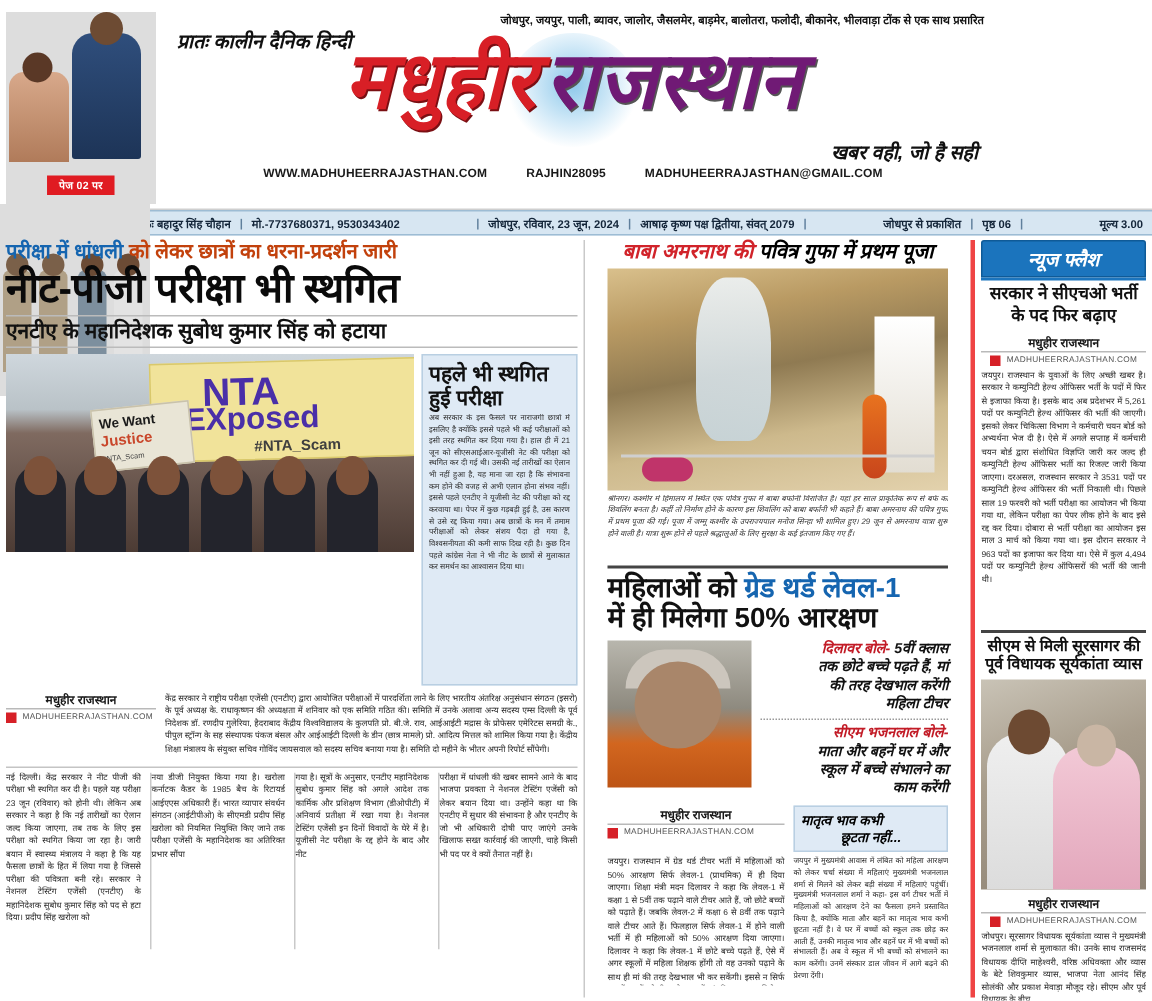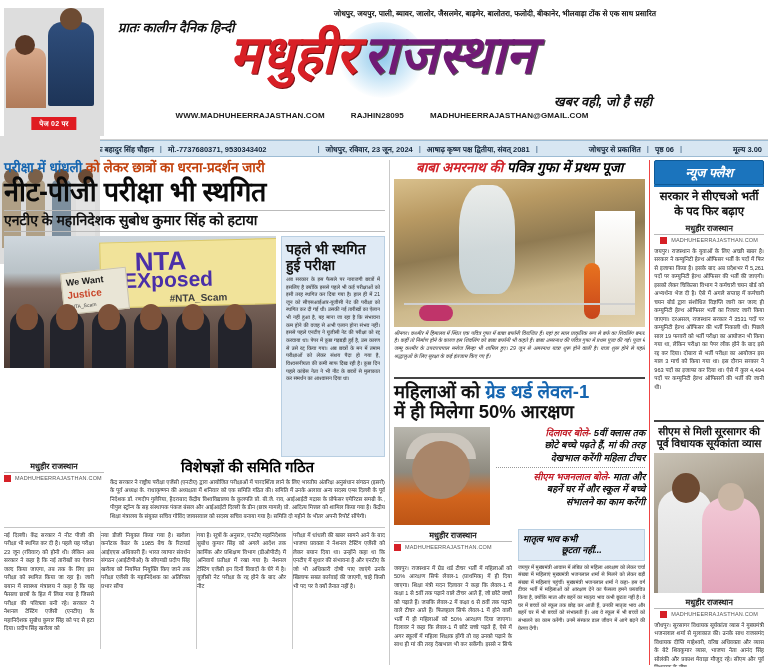--- a/index.html
+++ b/index.html
@@ -63,21 +63,21 @@
     width:768px; height:17px; background:#d7e6f2; border-top:1px solid #9dbcd4; border-bottom:1px solid #9dbcd4;
     display:flex; align-items:center; font-size:7.5px; font-weight:bold; color:#14263a; padding:0 6px;
   }
   .infobar span.cell { white-space:nowrap; }
   .infobar span.sep { padding:0 6px; color:#5f7f9c; }
   .infobar .spacer { flex:1; }
 
   
   .content { display:flex; width:768px; height:508px; padding:3px 4px 0 4px; gap:4px; }
   .col-left { width:382px; position:relative; }
-  .col-mid { width:262px; position:relative; border-left:1px solid #c9c9c9; border-right:1px solid #ef4444; padding:0 4px; }
+  .col-mid { width:262px; position:relative; border-left:1px solid #c9c9c9; border-right:3px solid #ef4444; padding:0 15px; }
   .col-right { width:110px; position:relative; }
 
   
   .kicker-blue { color:#1565b0; font-size:13.5px; font-weight:bold; line-height:1.15; }
   .kicker-blue .blk { color:#c2410c; }
   .hl-main { font-size:27px; font-weight:bold; color:#0a0a0a; line-height:1.1; letter-spacing:-0.3px; margin-top:2px;}
   .sub-bar { font-size:14px; font-weight:bold; color:#111; line-height:1.25; margin-top:3px;
     border-top:1px solid #bbb; border-bottom:1px solid #bbb; padding:1px 0; }
 
   
@@ -192,21 +192,21 @@
     <span class="sep">|</span>
     <span class="cell">अंक: 91</span>
     <span class="sep">|</span>
     <span class="cell">सम्पादकः बहादुर सिंह चौहान</span>
     <span class="sep">|</span>
     <span class="cell">मो.-7737680371, 9530343402</span>
     <span class="spacer"></span>
     <span class="sep">|</span>
     <span class="cell">जोधपुर, रविवार, 23 जून, 2024</span>
     <span class="sep">|</span>
-    <span class="cell">आषाढ़ कृष्ण पक्ष द्वितीया, संवत् 2081</span>
+    <span class="cell">आषाढ़ कृष्ण पक्ष द्वितीया, संवत् 2079</span>
     <span class="sep">|</span>
     <span class="spacer"></span>
     <span class="cell">जोधपुर से प्रकाशित</span>
     <span class="sep">|</span>
     <span class="cell">पृष्ठ 06</span>
     <span class="sep">|</span>
     <span class="spacer"></span>
     <span class="cell">मूल्य 3.00</span>
   </div>
 
@@ -255,21 +255,20 @@
         <div style="width:100px;">
           <div class="credit">
             <div class="name">मधुहीर राजस्थान</div>
             <div class="row">
               <span class="sq"></span>
               <span class="url">MADHUHEERRAJASTHAN.COM</span>
             </div>
           </div>
         </div>
         <div style="flex:1;">
-          <div style="font-size:14.5px;font-weight:bold;text-align:center;line-height:1.1;">विशेषज्ञों की समिति गठित</div>
           <div class="body-text" style="margin-top:2px; height:46px; overflow:hidden;">केंद्र सरकार ने राष्ट्रीय परीक्षा एजेंसी (एनटीए) द्वारा आयोजित परीक्षाओं में पारदर्शिता लाने के लिए भारतीय अंतरिक्ष अनुसंधान संगठन (इसरो) के पूर्व अध्यक्ष के. राधाकृष्णन की अध्यक्षता में शनिवार को एक समिति गठित की। समिति में उनके अलावा अन्य सदस्य एम्स दिल्ली के पूर्व निदेशक डॉ. रणदीप गुलेरिया, हैदराबाद केंद्रीय विश्वविद्यालय के कुलपति प्रो. बी.जे. राव, आईआईटी मद्रास के प्रोफेसर एमेरिटस समग्री के., पीपुल स्ट्रॉन्ग के सह संस्थापक पंकज बंसल और आईआईटी दिल्ली के डीन (छात्र मामले) प्रो. आदित्य मित्तल को शामिल किया गया है। केंद्रीय शिक्षा मंत्रालय के संयुक्त सचिव गोविंद जायसवाल को सदस्य सचिव बनाया गया है। समिति दो महीने के भीतर अपनी रिपोर्ट सौंपेगी।</div>
         </div>
       </div>
 
       <div class="hr-thin"></div>
 
       <div style="display:flex; gap:6px; height:118px; overflow:hidden;">
         <div style="width:90px;" class="body-text">नई दिल्ली। केंद्र सरकार ने नीट पीजी की परीक्षा भी स्थगित कर दी है। पहले यह परीक्षा 23 जून (रविवार) को होनी थी। लेकिन अब सरकार ने कहा है कि नई तारीखों का ऐलान जल्द किया जाएगा, तब तक के लिए इस परीक्षा को स्थगित किया जा रहा है। जारी बयान में स्वास्थ्य मंत्रालय ने कहा है कि यह फैसला छात्रों के हित में लिया गया है जिससे परीक्षा की पवित्रता बनी रहे। सरकार ने नेशनल टेस्टिंग एजेंसी (एनटीए) के महानिदेशक सुबोध कुमार सिंह को पद से हटा दिया। प्रदीप सिंह खरोला को</div>
         <div style="width:90px;" class="body-text vline">नया डीजी नियुक्त किया गया है। खरोला कर्नाटक कैडर के 1985 बैच के रिटायर्ड आईएएस अधिकारी हैं। भारत व्यापार संवर्धन संगठन (आईटीपीओ) के सीएमडी प्रदीप सिंह खरोला को नियमित नियुक्ति किए जाने तक परीक्षा एजेंसी के महानिदेशक का अतिरिक्त प्रभार सौंपा</div>
         <div style="width:90px;" class="body-text vline">गया है। सूत्रों के अनुसार, एनटीए महानिदेशक सुबोध कुमार सिंह को अगले आदेश तक कार्मिक और प्रशिक्षण विभाग (डीओपीटी) में अनिवार्य प्रतीक्षा में रखा गया है। नेशनल टेस्टिंग एजेंसी इन दिनों विवादों के घेरे में है। यूजीसी नेट परीक्षा के रद्द होने के बाद और नीट</div>

